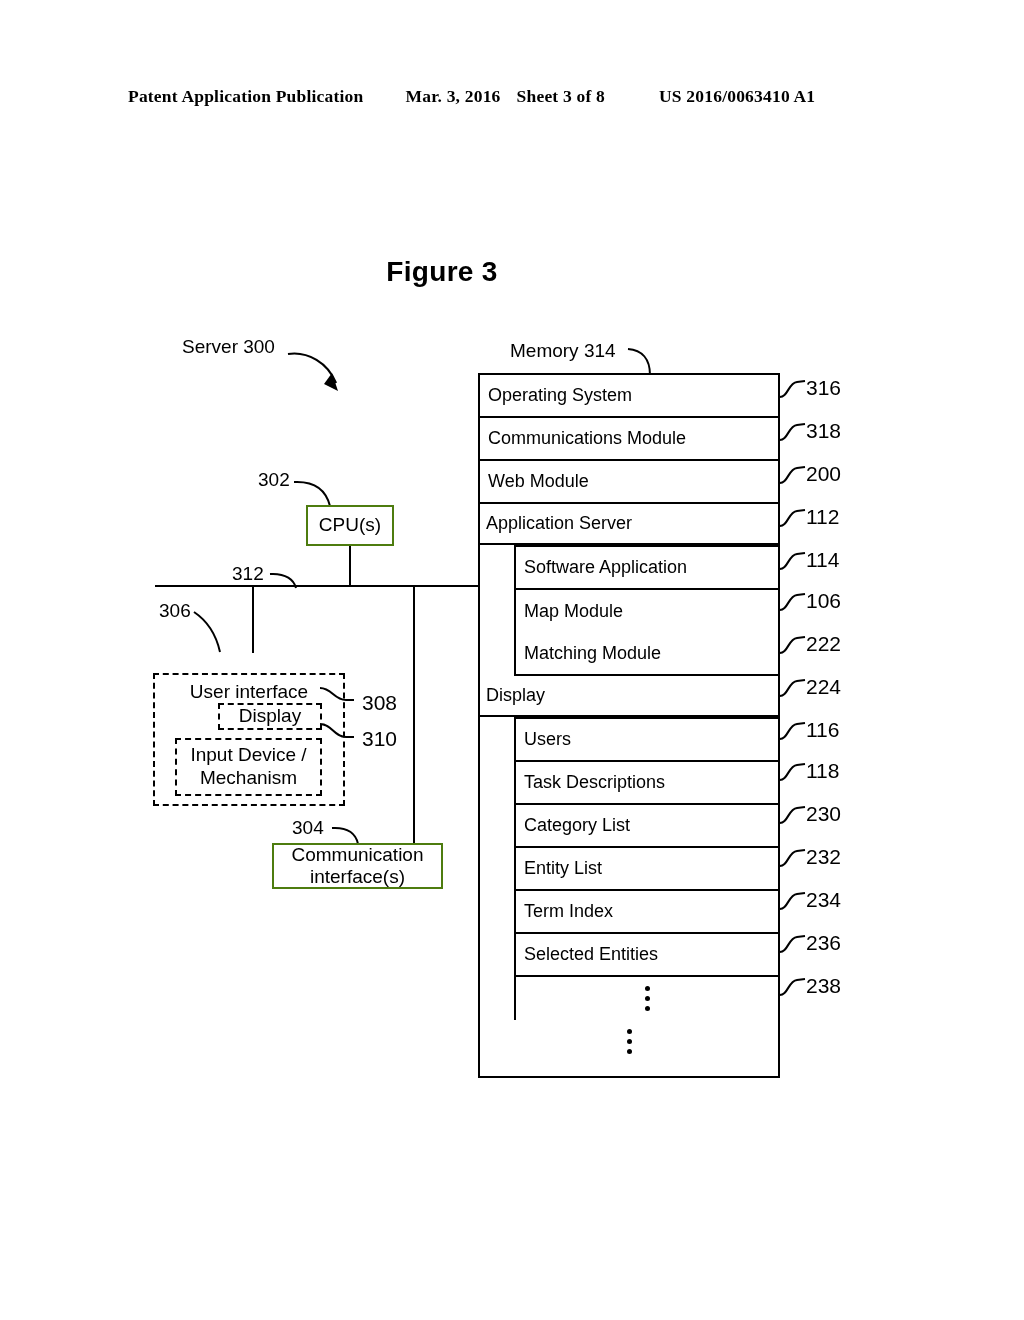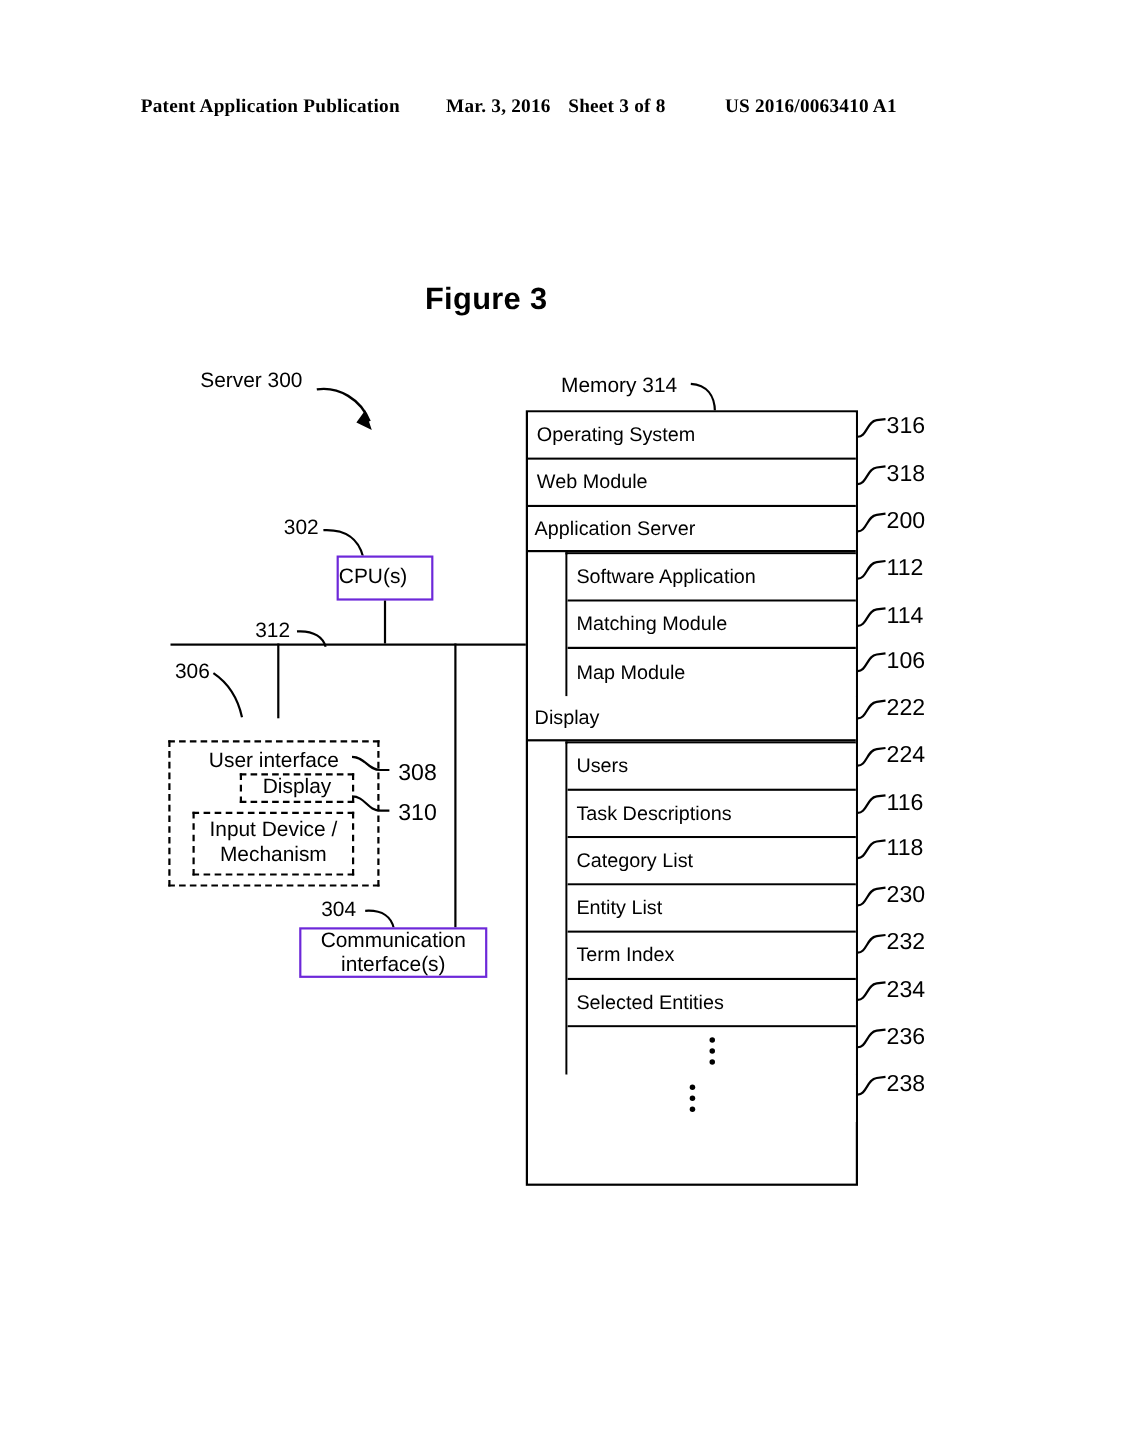--- a/index.html
+++ b/index.html
@@ -53,25 +53,26 @@
   .callout {
     position: absolute;
     font-size: 19px;
     white-space: nowrap;
     line-height: 1;
   }
 
   
   .solid-box {
     position: absolute;
-    border: 2px solid #6d28d9;
+    border: 2px solid #4d7c0f;
     box-sizing: border-box;
     background: #fff;
     display: flex;
     align-items: center;
+    justify-content: center;
     text-align: center;
     font-size: 19px;
     line-height: 1.18;
   }
   .dashed-box {
     position: absolute;
     border: 2px dashed #000;
     box-sizing: border-box;
     background: transparent;
     margin-top: 21px;
@@ -241,34 +242,37 @@
 <div class="solid-box" style="left:272px; top:843px; width:171px; height:46px; flex-direction:column;">
   <span>Communication</span>
   <span>interface(s)</span>
 </div>
 
 <div id="memory-stack">
     <div class="mem-row" style="height: 43px;">
       <span>Operating System</span>
     </div>
     <div class="mem-row" style="height: 43px;">
+      <span>Communications Module</span>
+    </div>
+    <div class="mem-row" style="height: 43px;">
       <span>Web Module</span>
     </div>
     <div class="mem-row" style="padding-left: 6px; height: 41px;">
       <span>Application Server</span>
     </div>
     <div class="mem-indent">
       <div class="mem-row" style="height: 43px;">
         <span>Software Application</span>
       </div>
-      <div class="mem-row" style="height: 43px;">
-        <span>Matching Module</span>
-      </div>
       <div class="mem-row endgroup" style="height: 43px;">
         <span>Map Module</span>
+      </div>
+      <div class="mem-row" style="height: 43px;">
+        <span>Matching Module</span>
       </div>
     </div>
     <div class="mem-row" style="padding-left: 6px; height: 41px;">
       <span>Display</span>
     </div>
     <div class="mem-indent">
       <div class="mem-row" style="height: 43px;">
         <span>Users</span>
       </div>
       <div class="mem-row" style="height: 43px;">

